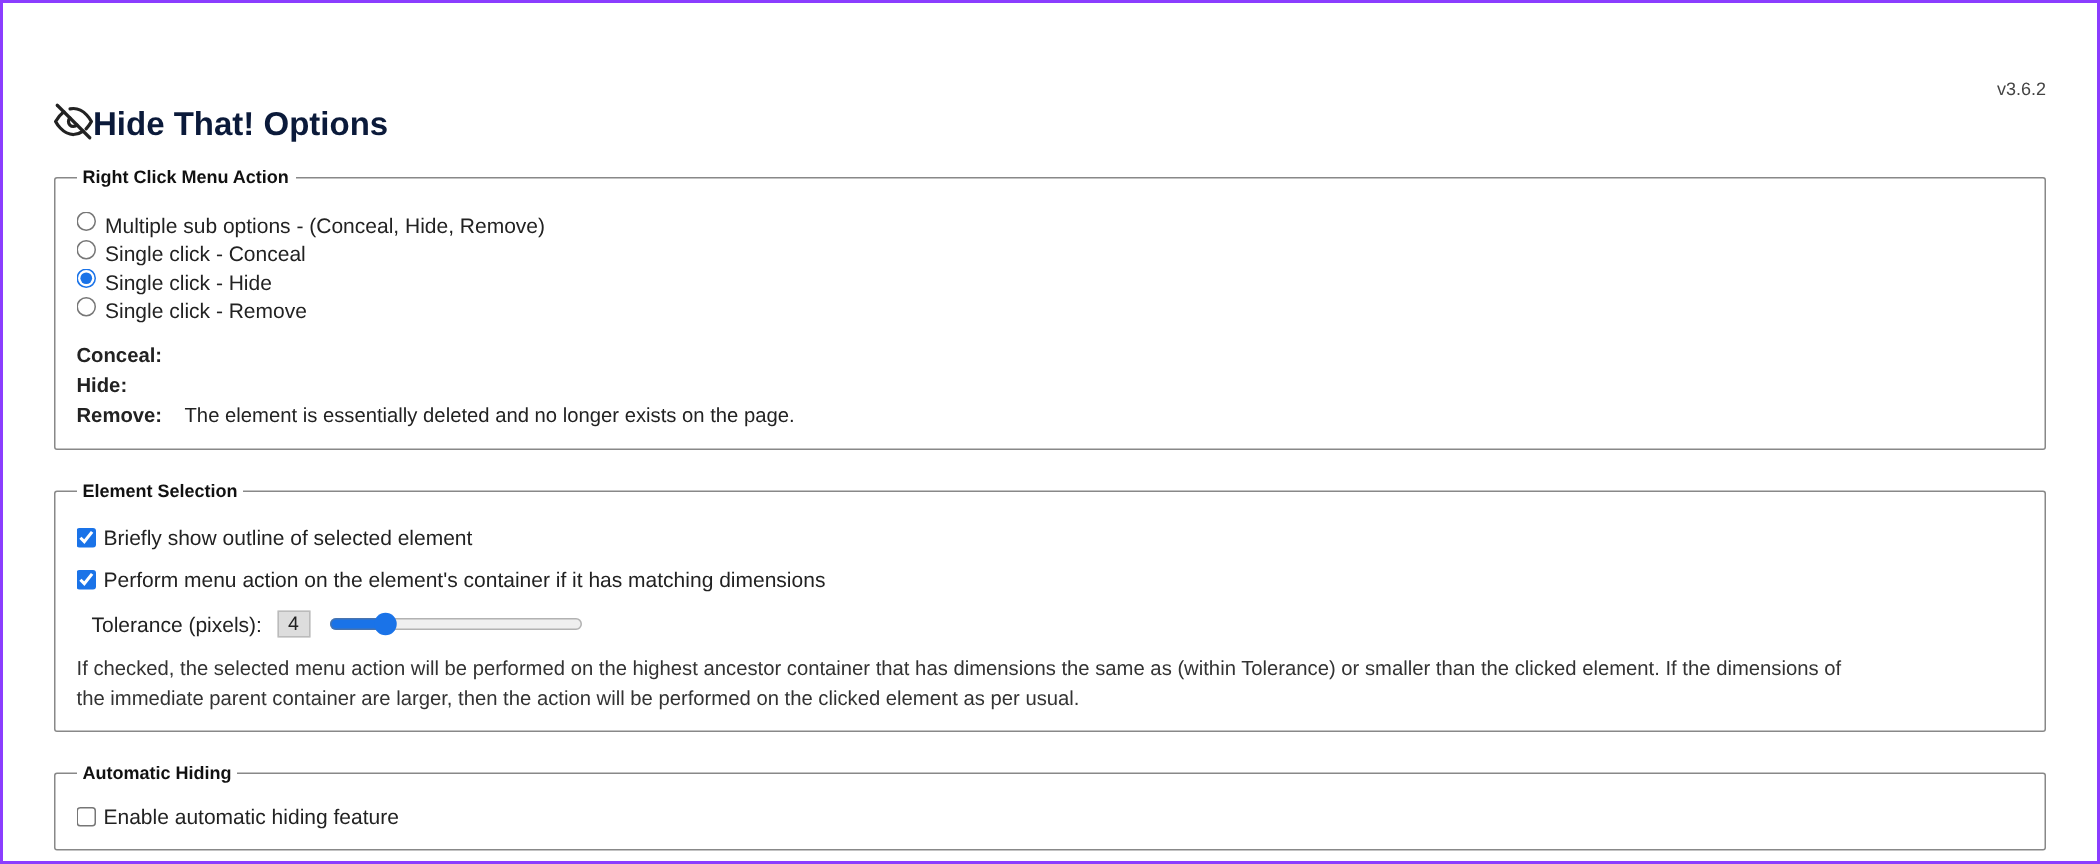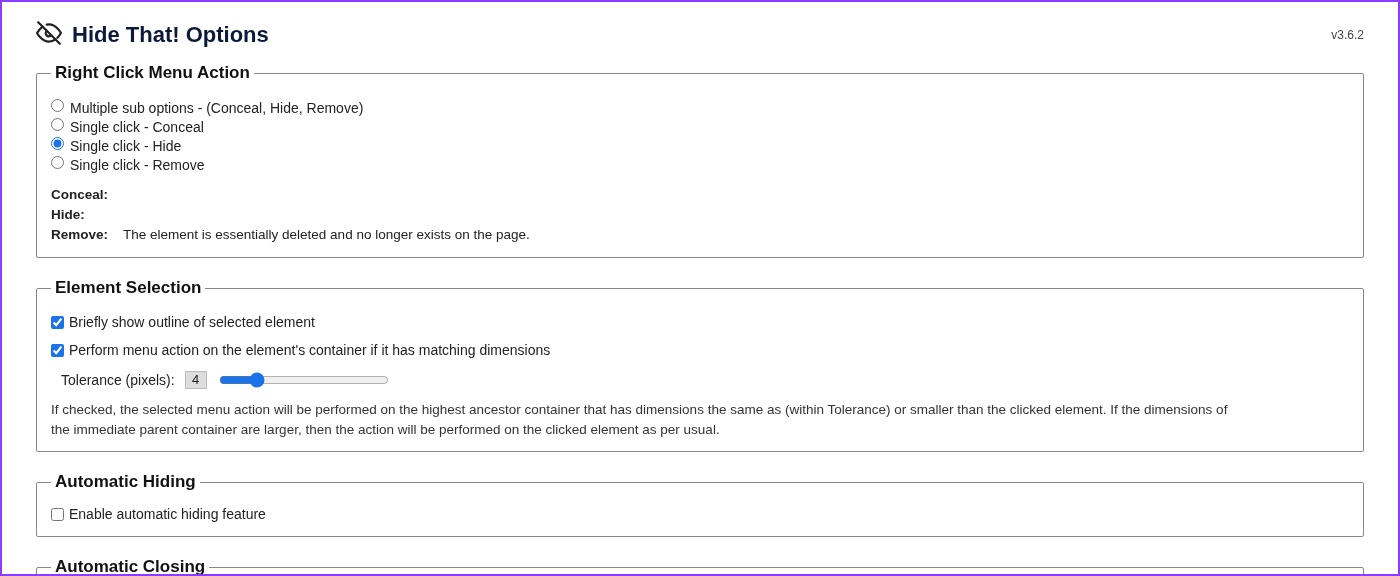--- a/index.html
+++ b/index.html
@@ -21,41 +21,42 @@
   }
   .header {
     display: flex;
     align-items: center;
     justify-content: space-between;
     margin-bottom: 14px;
   }
   .title-wrap {
     display: flex;
     align-items: center;
-    gap: 10px;
+    gap: 0;
+    margin-top: 48px;
   }
   .title-wrap h1 {
     margin: 0;
     font-size: 22px;
     font-weight: 700;
     color: #0b1a3a;
   }
   .icon-eye-off { color: #222; }
   .version {
     font-size: 12px;
     color: #444;
   }
   fieldset {
     border: 1px solid #888;
     border-radius: 2px;
     margin: 0 0 20px 0;
     padding: 12px 14px 12px 14px;
   }
   legend {
-    font-size: 17px;
+    font-size: 12px;
     font-weight: 700;
     color: #111;
     padding: 0 4px;
   }
   .radio-list { margin: 4px 0 10px 0; }
   .radio-row {
     display: flex;
     align-items: flex-start;
     gap: 6px;
     line-height: 1.35;

